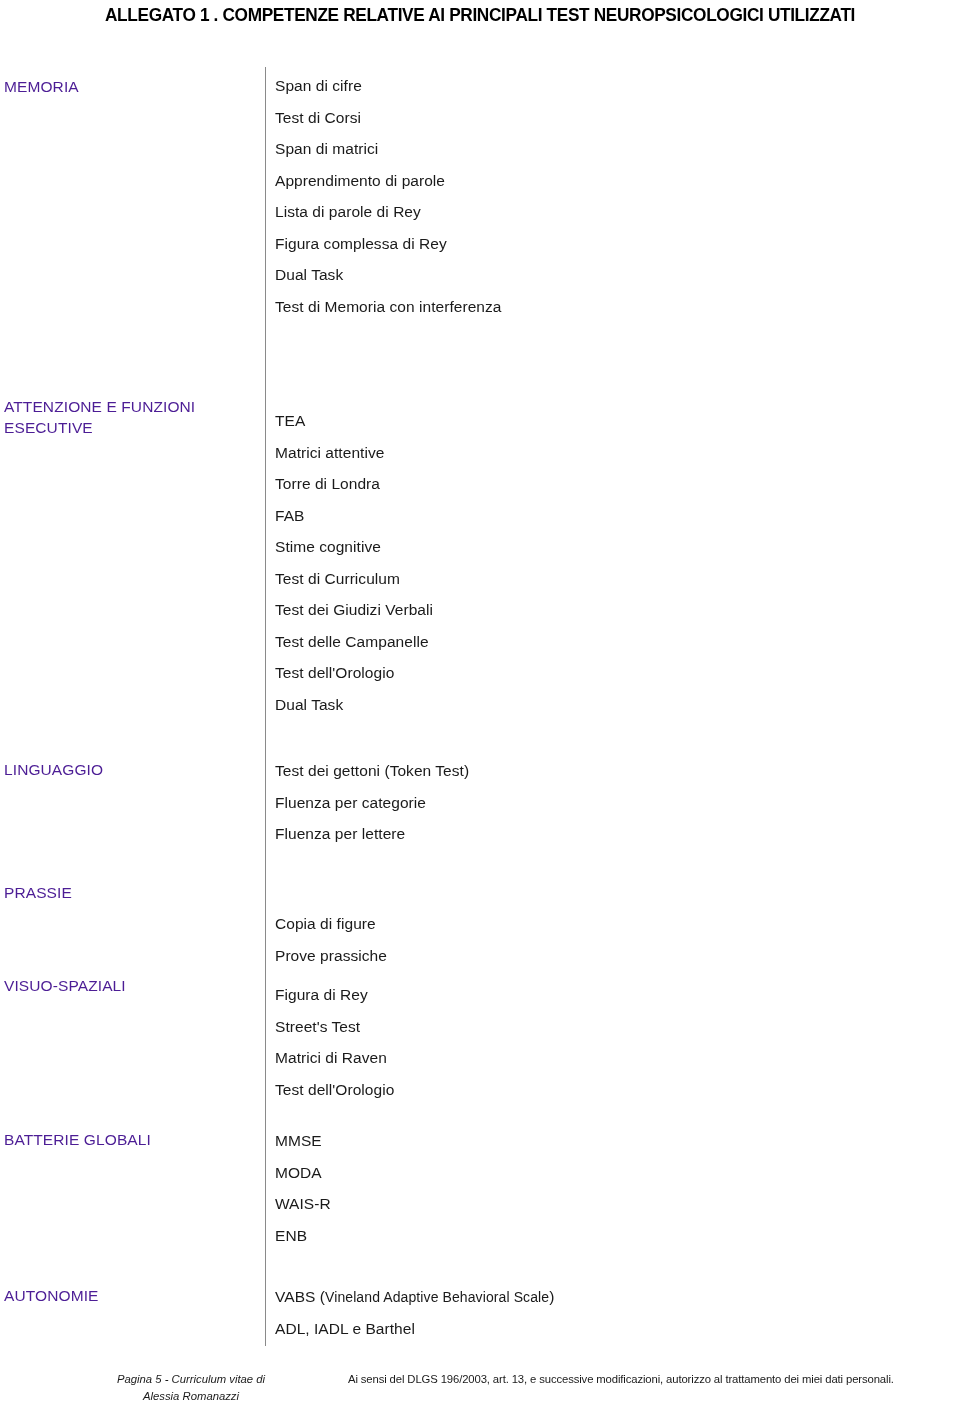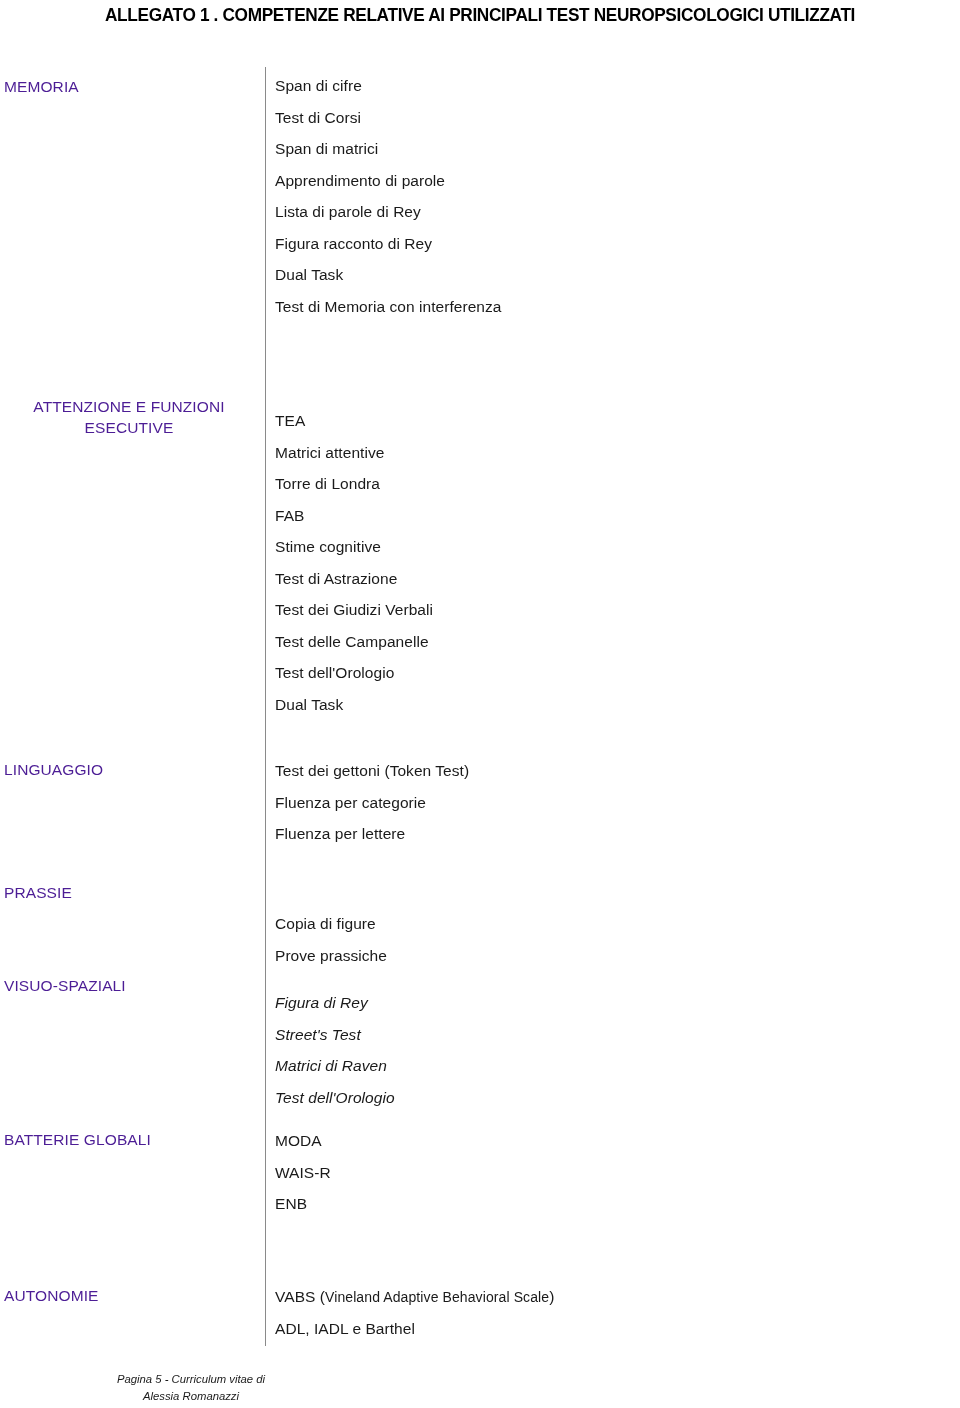--- a/index.html
+++ b/index.html
@@ -125,34 +125,34 @@
 
   <div id="sections-root">
       <div class="section" style="top: 70px;">
         <div class="cat-label" style="top: 6px;">MEMORIA</div>
         <div class="item-list" style="top: 0px;">
           <div class="item">Span di cifre</div>
           <div class="item">Test di Corsi</div>
           <div class="item">Span di matrici</div>
           <div class="item">Apprendimento di parole</div>
           <div class="item">Lista di parole di Rey</div>
-          <div class="item">Figura racconto di Rey</div>
+          <div class="item">Figura complessa di Rey</div>
           <div class="item">Dual Task</div>
           <div class="item">Test di Memoria con interferenza</div>
         </div>
       </div>
       <div class="section" style="top: 396px;">
-        <div class="cat-label" style="top: 0px; text-align: center;">ATTENZIONE E FUNZIONI ESECUTIVE</div>
+        <div class="cat-label" style="top: 0px;">ATTENZIONE E FUNZIONI ESECUTIVE</div>
         <div class="item-list" style="top: 9px;">
           <div class="item">TEA</div>
           <div class="item">Matrici attentive</div>
           <div class="item">Torre di Londra</div>
           <div class="item">FAB</div>
           <div class="item">Stime cognitive</div>
-          <div class="item">Test di Astrazione</div>
+          <div class="item">Test di Curriculum</div>
           <div class="item">Test dei Giudizi Verbali</div>
           <div class="item">Test delle Campanelle</div>
           <div class="item">Test dell'Orologio</div>
           <div class="item">Dual Task</div>
         </div>
       </div>
       <div class="section" style="top: 755px;">
         <div class="cat-label" style="top: 4px;">LINGUAGGIO</div>
         <div class="item-list" style="top: 0px;">
           <div class="item">Test dei gettoni (Token Test)</div>
@@ -162,44 +162,46 @@
       </div>
       <div class="section" style="top: 878px;">
         <div class="cat-label" style="top: 4px;">PRASSIE</div>
         <div class="item-list" style="top: 0px; margin-top: 30px;">
           <div class="item">Copia di figure</div>
           <div class="item">Prove prassiche</div>
         </div>
       </div>
       <div class="section" style="top: 971px;">
         <div class="cat-label" style="top: 4px;">VISUO-SPAZIALI</div>
-        <div class="item-list" style="top: 16px; font-style: italic;">
+        <div class="item-list" style="top: 8px;">
           <div class="item">Figura di Rey</div>
           <div class="item">Street's Test</div>
           <div class="item">Matrici di Raven</div>
           <div class="item">Test dell'Orologio</div>
         </div>
       </div>
       <div class="section" style="top: 1125px;">
         <div class="cat-label" style="top: 4px;">BATTERIE GLOBALI</div>
         <div class="item-list" style="top: 0px;">
+          <div class="item">MMSE</div>
           <div class="item">MODA</div>
           <div class="item">WAIS-R</div>
           <div class="item">ENB</div>
         </div>
       </div>
       <div class="section" style="top: 1281px;">
         <div class="cat-label" style="top: 4px;">AUTONOMIE</div>
         <div class="item-list" style="top: 0px;">
           <div class="item"><span>VABS (</span><span class="small">Vineland Adaptive Behavioral Scale</span><span>)</span></div>
           <div class="item"><span>ADL, IADL e Barthel</span></div>
         </div>
       </div>
     </div>
 
   <div class="footer">
     <div class="footer-left">
       <div>Pagina 5 - Curriculum vitae di</div>
       <div>Alessia Romanazzi</div>
     </div>
+    <div class="footer-right">Ai sensi del DLGS 196/2003, art. 13, e successive modificazioni, autorizzo al trattamento dei miei dati personali.</div>
   </div>
 
 </div>
 
 </body></html>

